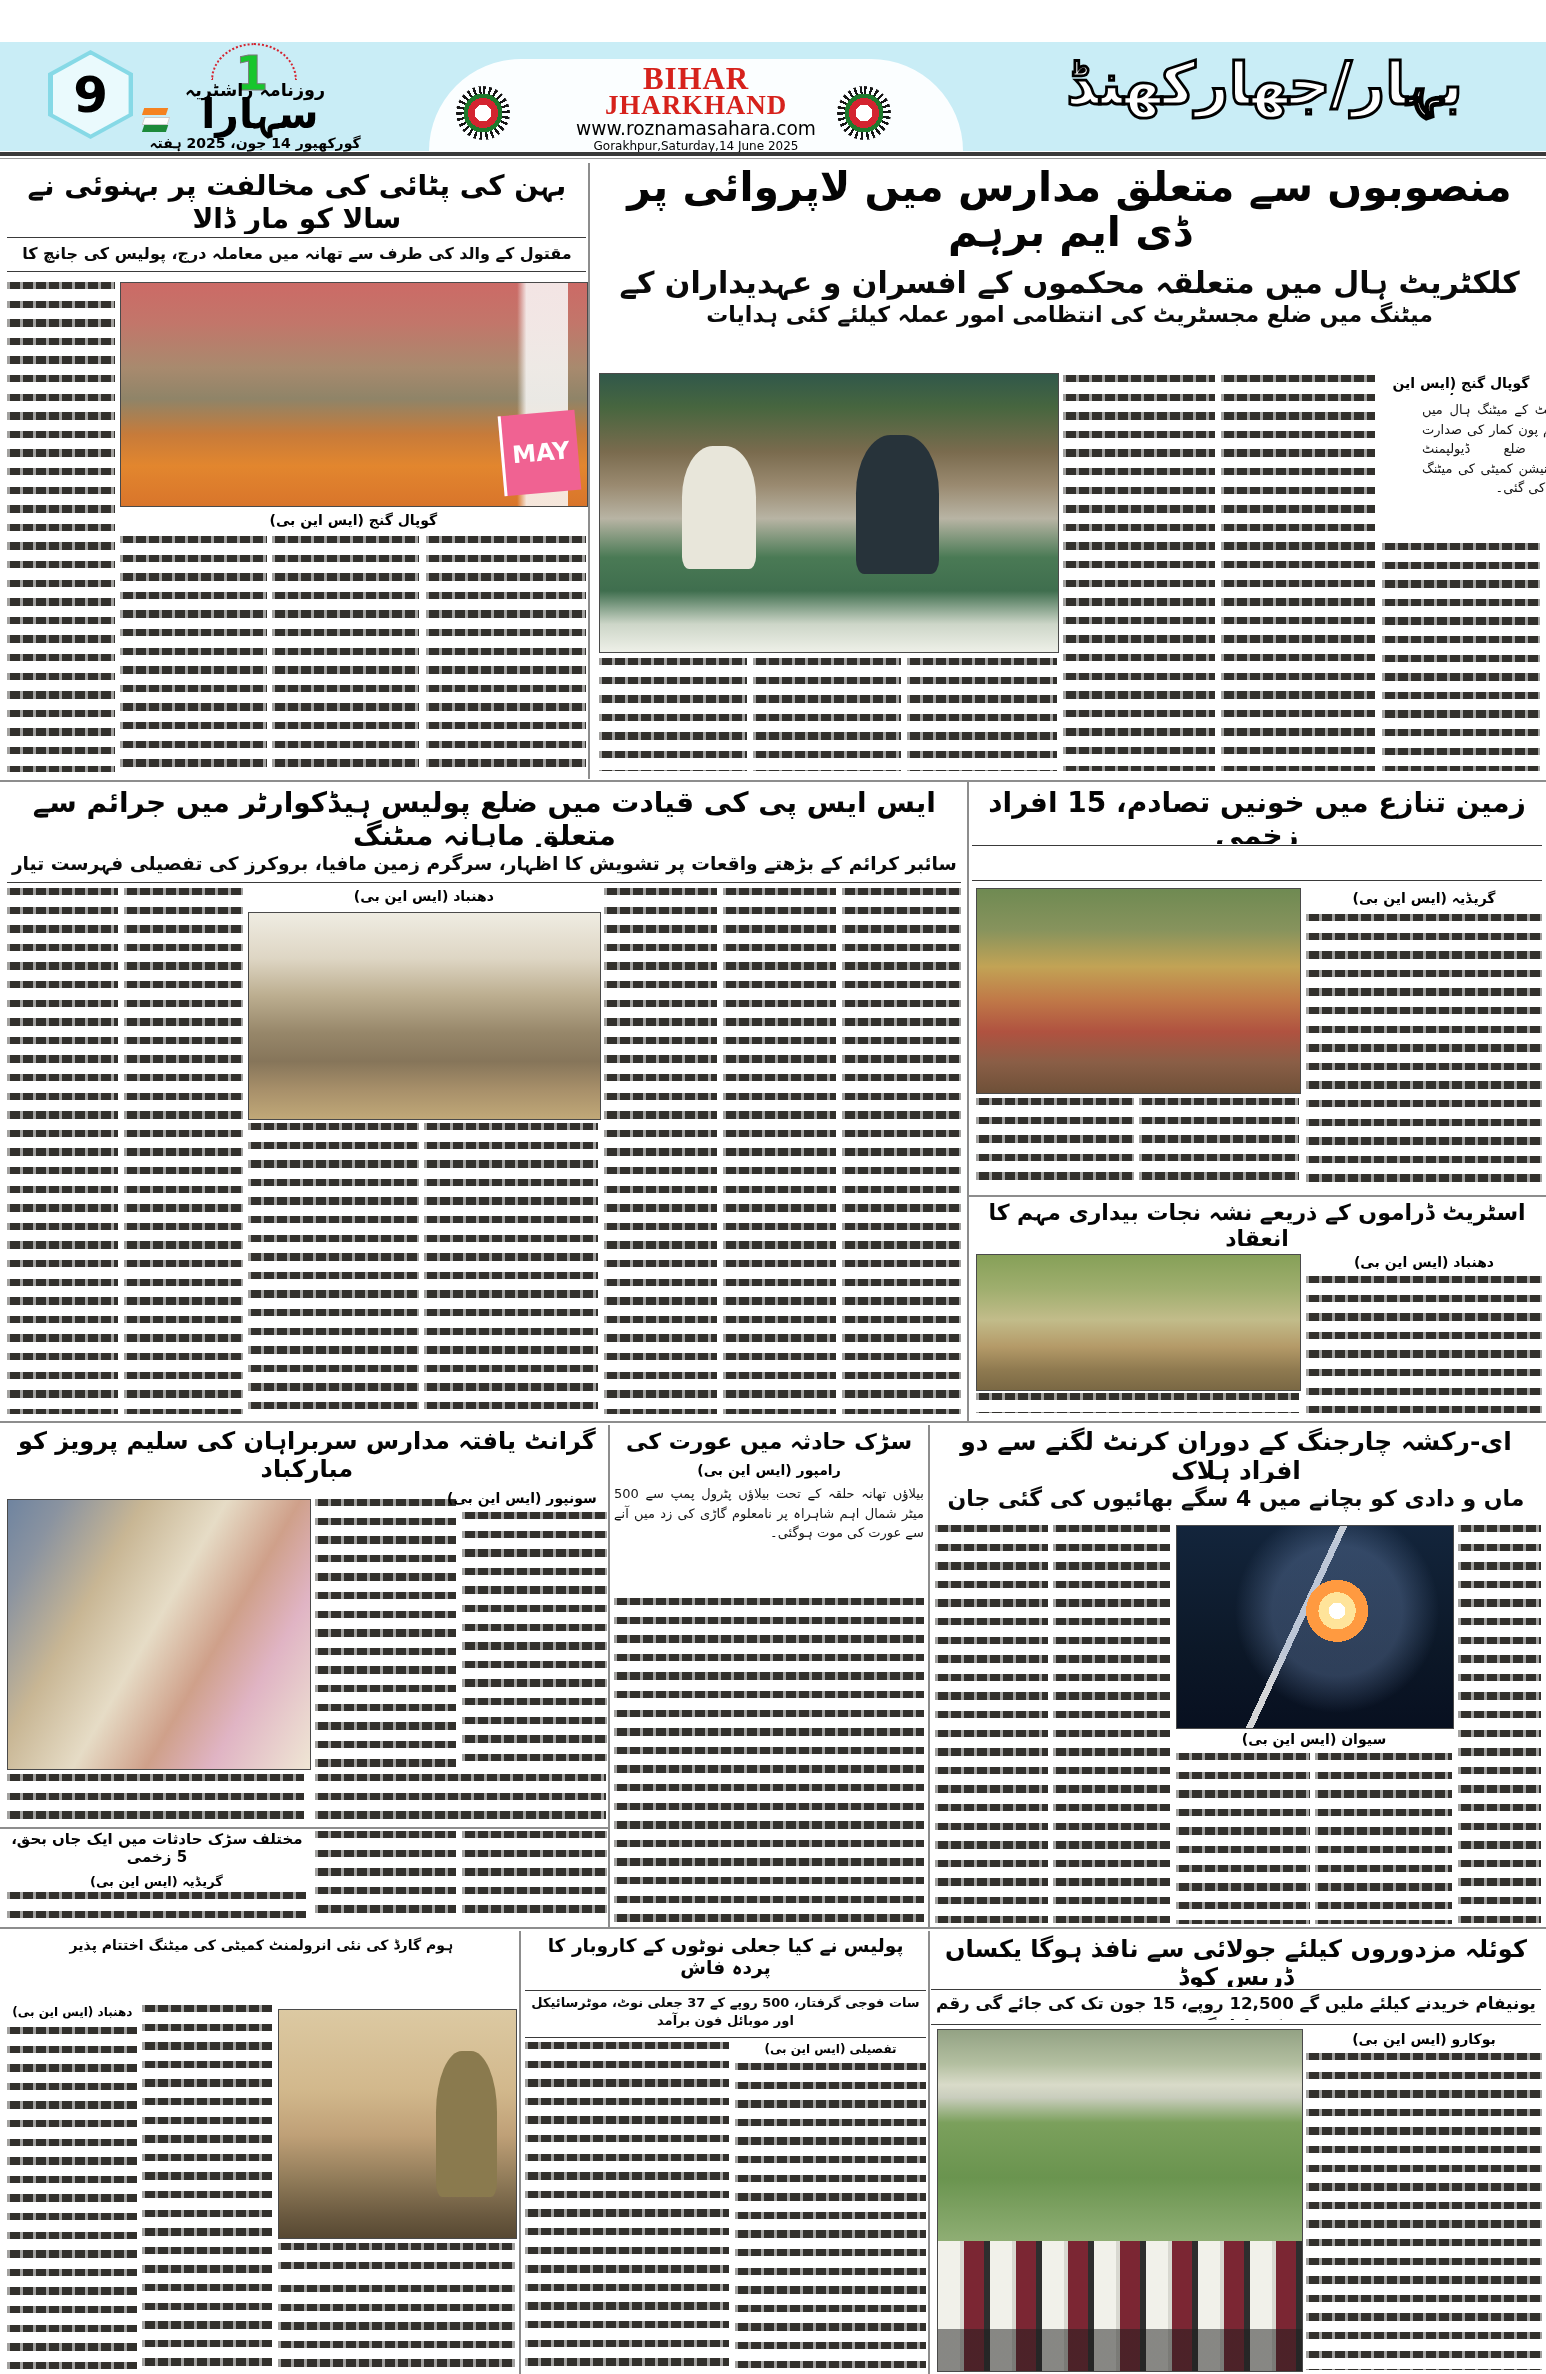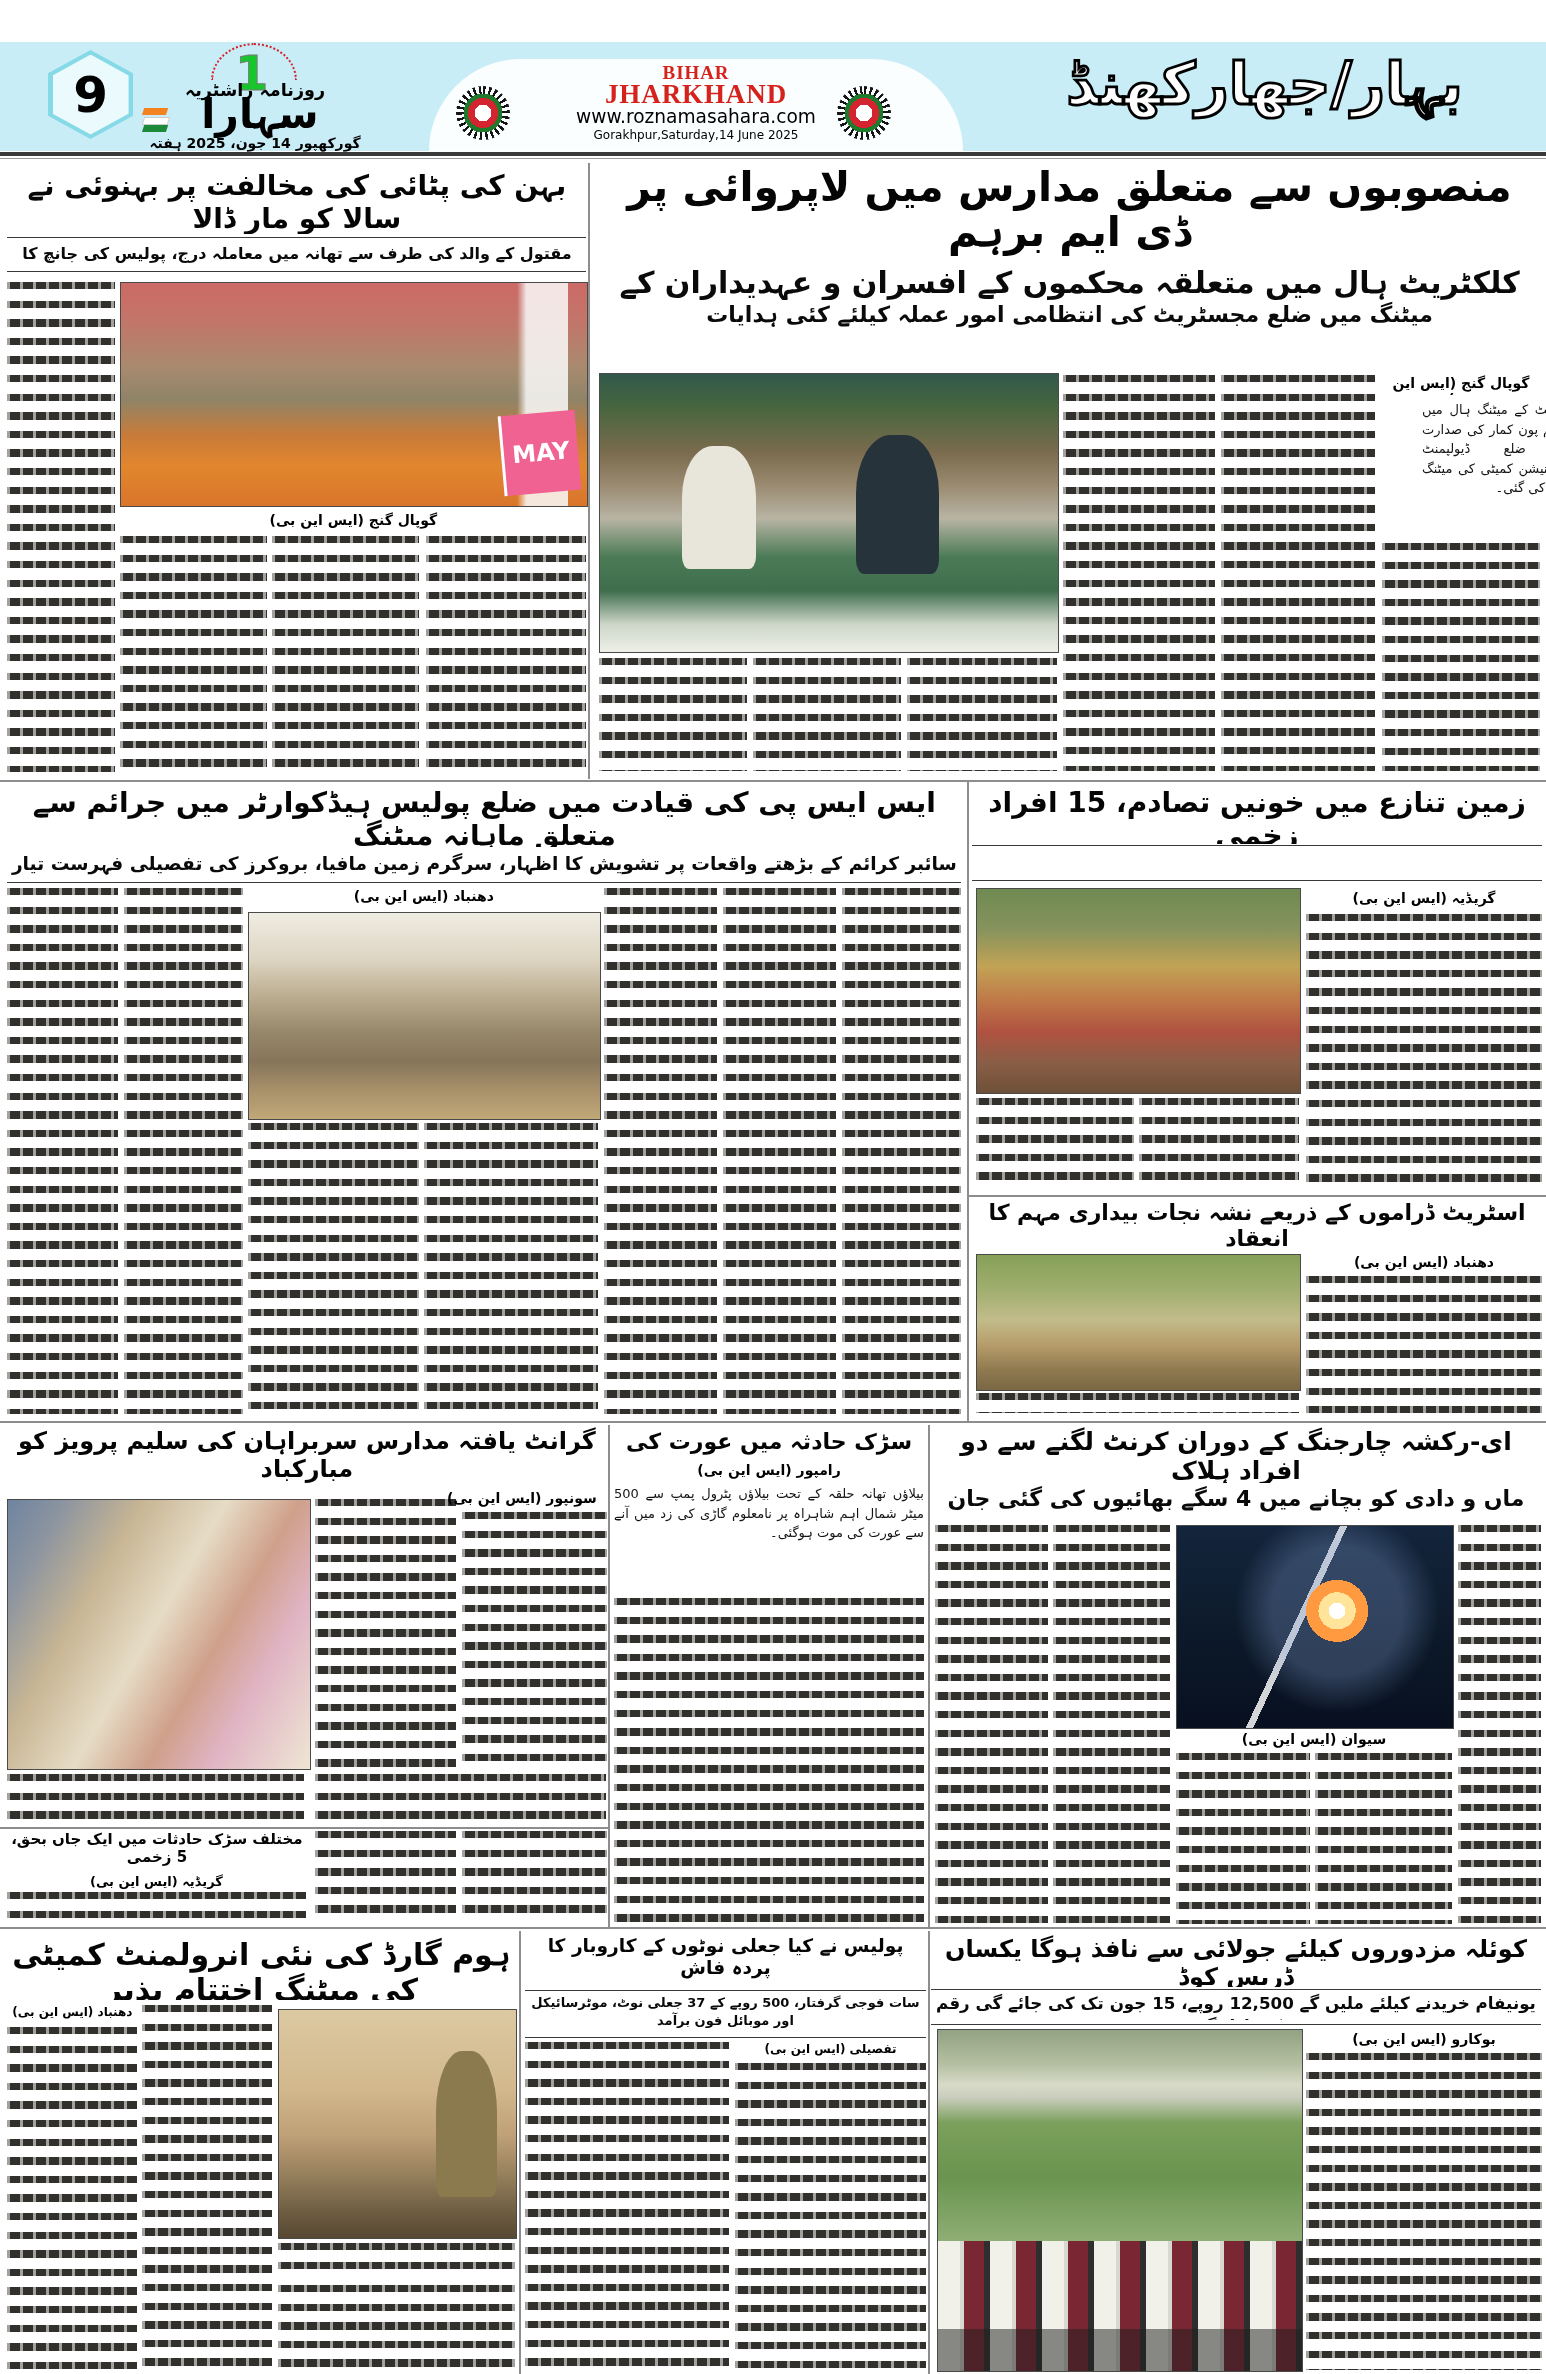--- a/index.html
+++ b/index.html
@@ -58,21 +58,21 @@
     <div class="abs" style="left:3.7px;top:63px;width:26px;height:32px;">
       <div class="abs" style="left:0;top:1.9px;width:24px;height:7.4px;background:#f58220;transform:skewX(-18deg);"></div>
       <div class="abs" style="left:0;top:11px;width:24px;height:5.6px;background:#fdfdfd;border:0.9px solid #ccc;transform:skewX(-18deg);"></div>
       <div class="abs" style="left:0;top:18.6px;width:24px;height:7.4px;background:#1d8a3a;transform:skewX(-18deg);"></div>
     </div>
     <div class="abs" style="left:28px;top:52px;width:186px;font-size:41px;font-weight:bold;direction:rtl;text-align:center;line-height:.95;">سہارا</div>
     <div class="abs" style="left:0;top:92px;width:232px;font-size:14px;font-weight:bold;direction:rtl;text-align:center;">گورکھپور 14 جون، 2025 ہفتہ</div>
   </div>
 
   <div class="abs dome" style="left:429px;top:59px;width:534px;height:92px;">
-    <div class="red-title" style="font-size:19px;">BIHAR</div>
+    <div class="red-title" style="font-size:31px;">BIHAR</div>
     <div class="red-title" style="font-size:27px;">JHARKHAND</div>
     <div style="font-size:18.6px;line-height:1.1;">www.roznamasahara.com</div>
     <div style="font-size:12px;font-weight:normal;line-height:1.3;">Gorakhpur,Saturday,14 June  2025</div>
   </div>
 
   <div class="abs emblem" style="left:456px;top:86px;"></div>
   <div class="abs emblem" style="left:837px;top:86px;"></div>
 
   <div class="abs mast-urdu" style="left:1002px;top:54px;width:525px;height:80px;font-size:58px;">بہار/جھارکھنڈ</div>
 
@@ -194,21 +194,21 @@
         radial-gradient(circle at 58% 42%, #ffffff 0 8.3px, #ffe49a 8.3px 18.6px, #ff9a40 18.6px 31px, rgba(130,160,210,.3) 31px 65px, rgba(0,0,0,0) 102px),
         linear-gradient(115deg, rgba(0,0,0,0) 0 44%, rgba(235,235,235,.9) 44% 46%, rgba(0,0,0,0) 46% 100%),
         linear-gradient(180deg,#13253c 0%,#0c1828 60%,#081020 100%);"></div>
     <div class="abs tx" style="left:527px;top:100px;width:83px;height:399px;"></div>
     <div class="abs by" style="left:245px;top:306px;width:276px;height:18.6px;">سیوان (ایس این بی)</div>
     <div class="abs tx" style="left:245px;top:328px;width:134px;height:171px;"></div>
     <div class="abs tx" style="left:384px;top:328px;width:137px;height:171px;"></div>
   </div>
 
   <div class="abs" style="left:7.4px;top:1931px;width:508px;height:442px;">
-    <div class="abs hl" style="left:0;top:5.6px;width:508px;height:63px;font-size:30px;">ہوم گارڈ کی نئی انرولمنٹ کمیٹی کی میٹنگ اختتام پذیر</div>
+    <div class="abs hl" style="left:0;top:5.6px;width:508px;height:63px;font-size:14px;">ہوم گارڈ کی نئی انرولمنٹ کمیٹی کی میٹنگ اختتام پذیر</div>
     <div class="abs by" style="left:0;top:74px;width:130px;height:18.6px;font-size:12px;">دھنباد (ایس این بی)</div>
     <div class="abs tx" style="left:0;top:96px;width:130px;height:343px;"></div>
     <div class="abs tx" style="left:135px;top:74px;width:130px;height:365px;"></div>
     <div class="abs photo" style="left:271px;top:78px;width:237px;height:228px;background:linear-gradient(180deg,#dcc9a2 0%,#d2b88c 35%,#bfa077 55%,#8f7a58 75%,#6b5a40 90%,#574832 100%);">
       <div class="abs fig" style="right:8%;top:18%;width:26%;height:64%;background:#8a7a4e;"></div>
     </div>
     <div class="abs tx" style="left:271px;top:312px;width:237px;height:37px;"></div>
     <div class="abs tx" style="left:271px;top:354px;width:237px;height:85px;"></div>
   </div>
 

